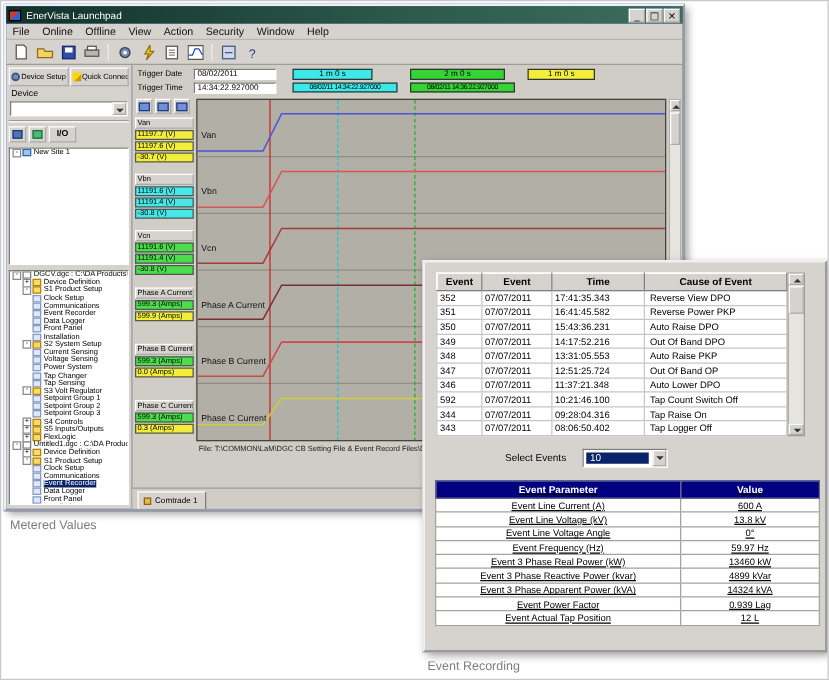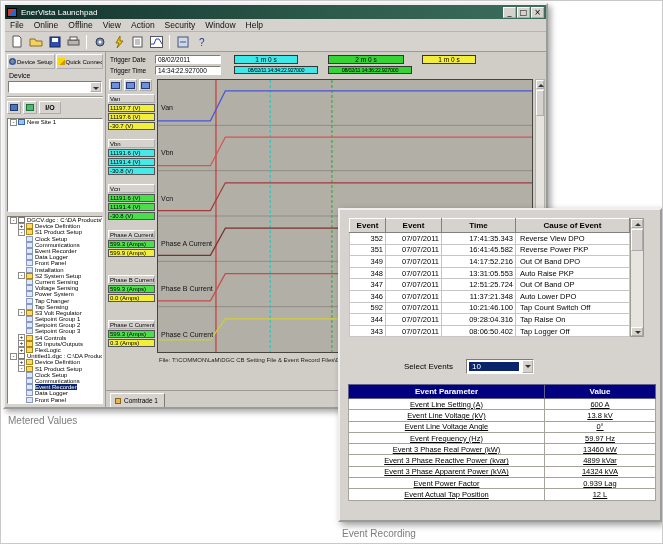--- a/index.html
+++ b/index.html
@@ -86,21 +86,21 @@
   #comtrade-tab { height:14px; background:#d6d3ce; border:1px solid #7e7c77; border-bottom:none; border-top-color:#fff; border-left-color:#fff;
     font-size:6.5px; line-height:12px; padding:0 6px 0 4px; display:flex; align-items:center; gap:3px; }
   .tab-ico { width:6px; height:6px; background:#e8b64c; border:1px solid #8a6516; }
 
   
   #evt-win { position:absolute; left:337px; top:207px; width:324px; height:314px; background:#d6d3ce;
     border:2px outset #efefef; box-shadow:3px 3px 7px rgba(0,0,0,.4); }
   #evt-table-wrap { position:absolute; left:9px; top:8px; display:flex; }
   table { border-collapse:collapse; background:#fff; }
   #evt-table th { background:#d6d3ce; border:1px solid; border-color:#fff #808080 #808080 #fff; font-size:8px; font-weight:bold; height:14px; padding:0 2px; }
-  #evt-table td { border:1px solid #c6c6c6; font-size:7.5px; height:11.6px; padding:0 2px; text-align:right; color:#000; }
+  #evt-table td { border:1px solid #c6c6c6; font-size:7.5px; height:11.6px; padding:0 2px; text-align:left; color:#000; }
   #evt-table td.cause { text-align:left; padding-left:4px; }
   #evt-table { border:1px solid #808080; }
   #evt-scroll { position:relative; width:14px; background:#e6e4de; border:1px solid #9e9b94; }
   #evt-scroll .sb-btn { width:12px; }
   #evt-scroll .sb-up::after, #evt-scroll .sb-down::after { left:3px; }
   #evt-scroll .sb-thumb { width:12px; height:22px; }
 
   #select-row { position:absolute; left:0; top:149px; width:100%; font-size:8px; }
   #select-label { position:absolute; left:64px; top:3px; }
   #select-combo { position:absolute; left:126px; top:0; width:68px; height:15px; background:#fff; }
@@ -517,20 +517,26 @@
               <td>17:41:35.343</td>
               <td class="cause">Reverse View DPO</td>
             </tr>
             <tr>
               <td>351</td>
               <td>07/07/2011</td>
               <td>16:41:45.582</td>
               <td class="cause">Reverse Power PKP</td>
             </tr>
             <tr>
+              <td>350</td>
+              <td>07/07/2011</td>
+              <td>15:43:36.231</td>
+              <td class="cause">Auto Raise DPO</td>
+            </tr>
+            <tr>
               <td>349</td>
               <td>07/07/2011</td>
               <td>14:17:52.216</td>
               <td class="cause">Out Of Band DPO</td>
             </tr>
             <tr>
               <td>348</td>
               <td>07/07/2011</td>
               <td>13:31:05.553</td>
               <td class="cause">Auto Raise PKP</td>
@@ -589,21 +595,21 @@
             <col style="width:111px">
           </colgroup>
         <thead>
             <tr>
               <th>Event Parameter</th>
               <th>Value</th>
             </tr>
           </thead>
         <tbody>
             <tr>
-              <td>Event Line Setting (A)</td>
+              <td>Event Line Current (A)</td>
               <td>600 A</td>
             </tr>
             <tr>
               <td>Event Line Voltage (kV)</td>
               <td>13.8 kV</td>
             </tr>
             <tr>
               <td>Event Line Voltage Angle</td>
               <td>0°</td>
             </tr>

